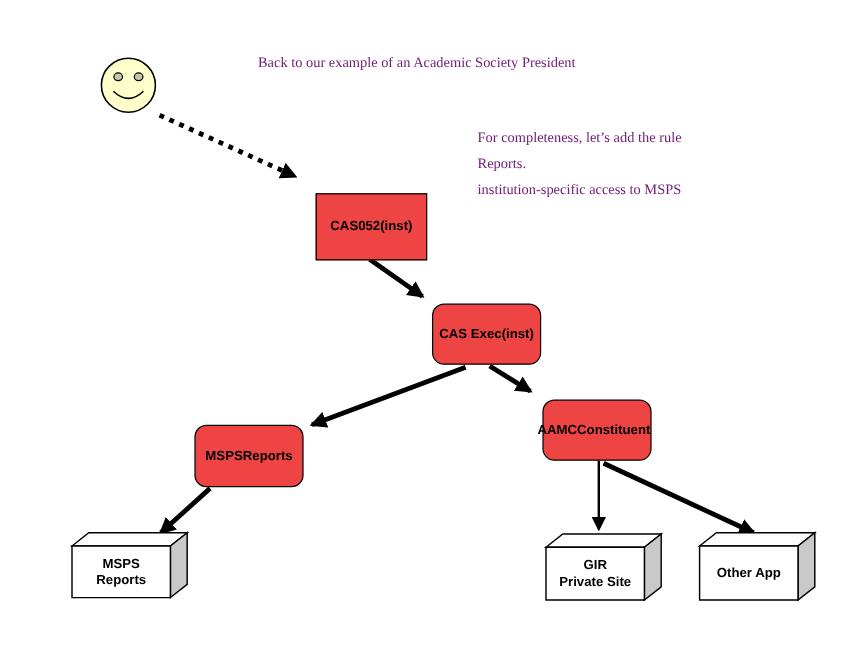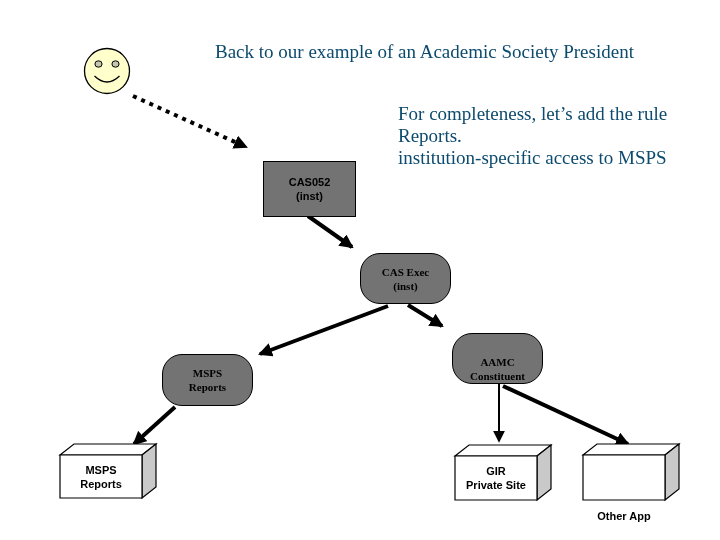--- a/index.html
+++ b/index.html
@@ -19,40 +19,39 @@
   .overlay {
     position: absolute;
     left: 0;
     top: 0;
     width: 720px;
     height: 540px;
   }
   .para {
     position: absolute;
     font-family: "Liberation Serif", serif;
-    font-size: 19px;
+    font-size: 12px;
     line-height: 22px;
-    color: #0c4a6e;
+    color: #701a75;
     white-space: nowrap;
   }
   .node {
     position: absolute;
     box-sizing: border-box;
     border: 1px solid #000;
-    background: #737373;
+    background: #ef4444;
     display: flex;
-    flex-direction: column;
     align-items: center;
     justify-content: center;
     font-weight: bold;
     font-size: 11px;
     line-height: 14px;
     text-align: center;
   }
-  .rounded { border-radius: 20px; font-family: Liberation Serif, serif; }
+  .rounded { border-radius: 10px; }
   .cube-label {
     position: absolute;
     display: flex;
     flex-direction: column;
     align-items: center;
     justify-content: center;
     font-weight: bold;
     font-size: 11px;
     line-height: 14px;
     text-align: center;
@@ -149,17 +148,17 @@
   <div class="cube-label" style="left:60px; top:455px; width:82px; height:43px;">
     <span>MSPS</span>
     <span>Reports</span>
   </div>
 
   <div class="cube-label" style="left:455px; top:456px; width:82px; height:44px;">
     <span>GIR</span>
     <span>Private Site</span>
   </div>
 
-  <div class="cube-label" style="left:583px; top:455px; width:82px; height:45px;margin-top:38px;">
+  <div class="cube-label" style="left:583px; top:455px; width:82px; height:45px;">
     <span>Other App</span>
   </div>
 
 </div>
 
 </body></html>

